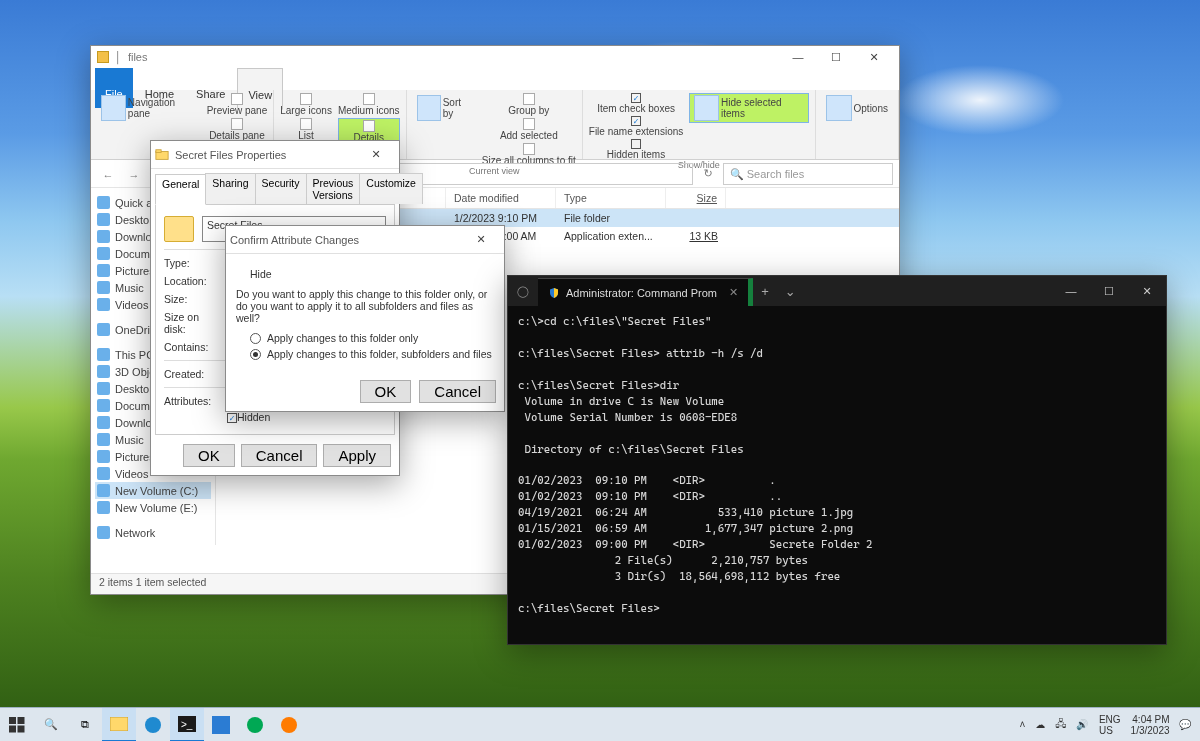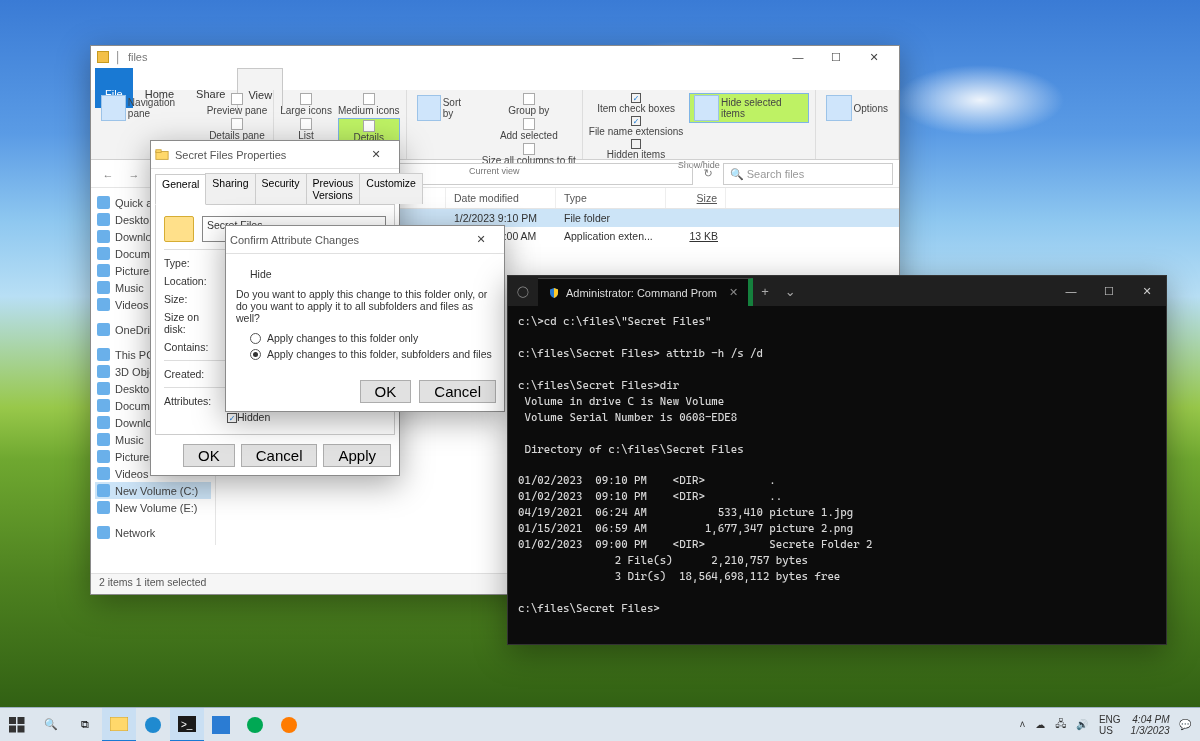--- a/index.html
+++ b/index.html
@@ -98,21 +98,21 @@
   .term-plus,.term-dd{ color:#aaa; padding:0 8px; font-size:13px;}
   #terminal .win-controls > div{ color:#ccc;}
   #terminal .term-body { padding:8px 10px; color:#d6d6d6; font-family:"Cascadia Mono","Consolas",monospace; font-size:11px; line-height:1.45; white-space:pre;}
   .shield-ic{ width:12px; height:12px; }
 
   
   #taskbar { position:absolute; left:0; right:0; bottom:0; height:34px; background:#dde6ee; border-top:1px solid #9fb2c4; display:flex; align-items:center; z-index:50;}
   #taskbar .tb-btn { width:34px; height:34px; display:flex; align-items:center; justify-content:center;}
   #taskbar .tb-btn.active { border-bottom:2px solid #1979d3; background:#c9dff3;}
   #sys-tray { margin-left:auto; display:flex; align-items:center; gap:10px; padding:0 8px; color:#333; font-size:10px;}
-  .tray-time { text-align:right; line-height:1.1;font-style:italic;}
+  .tray-time { text-align:right; line-height:1.1;}
   svg { display:block; }
 </style>
 </head>
 <body>
 
 <div id="explorer" class="window">
   <div class="qat">
     <div class="sq"></div>
     <span>│</span>
     <span>files</span>

